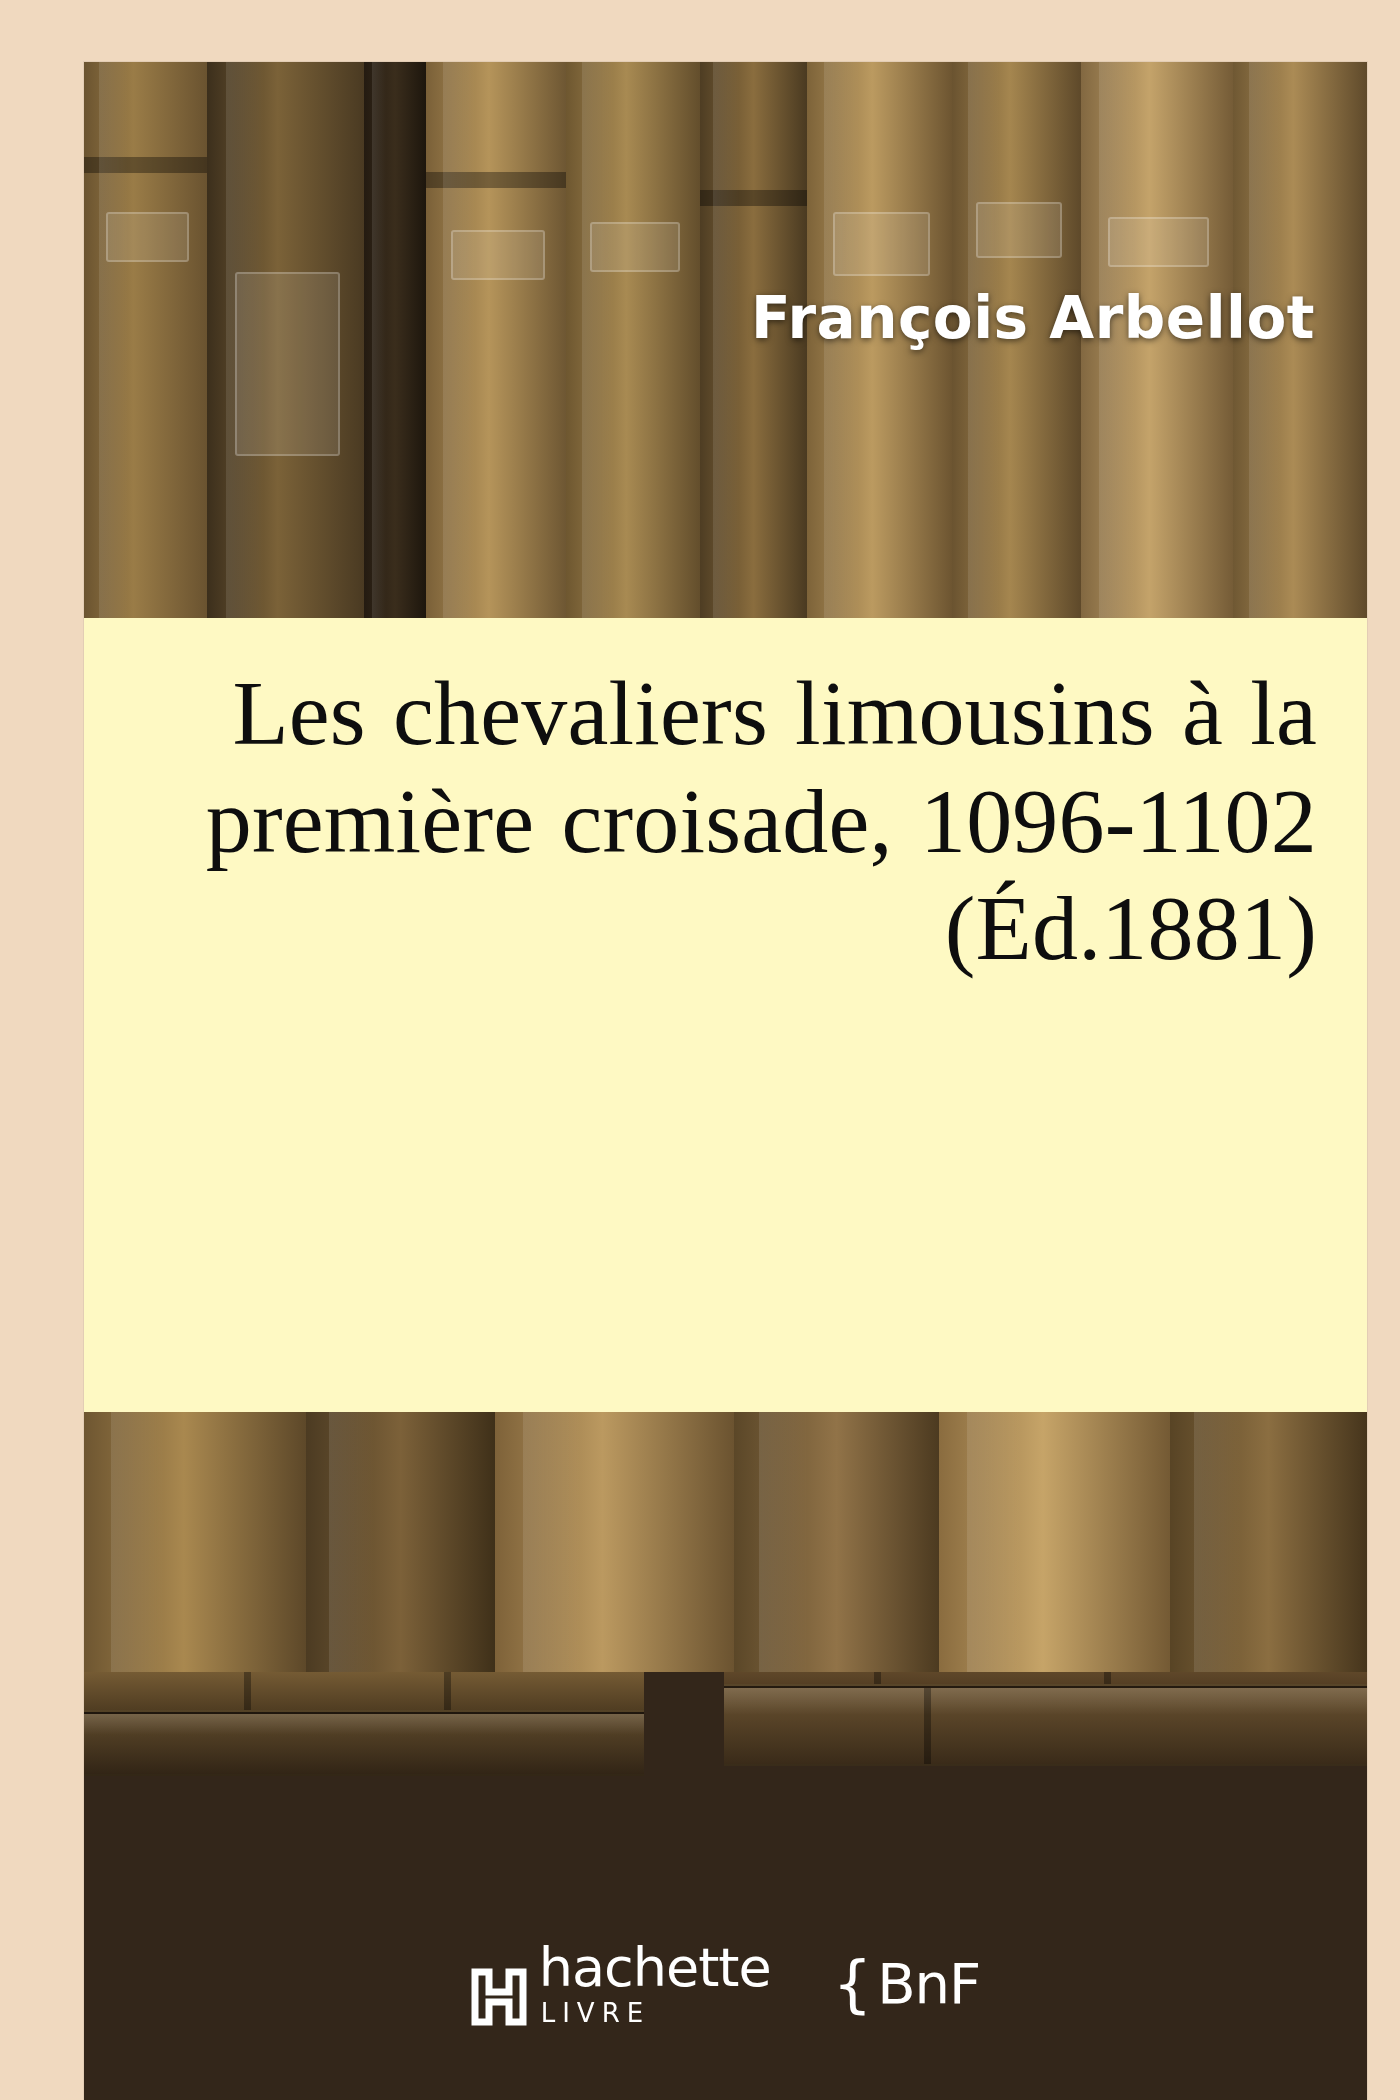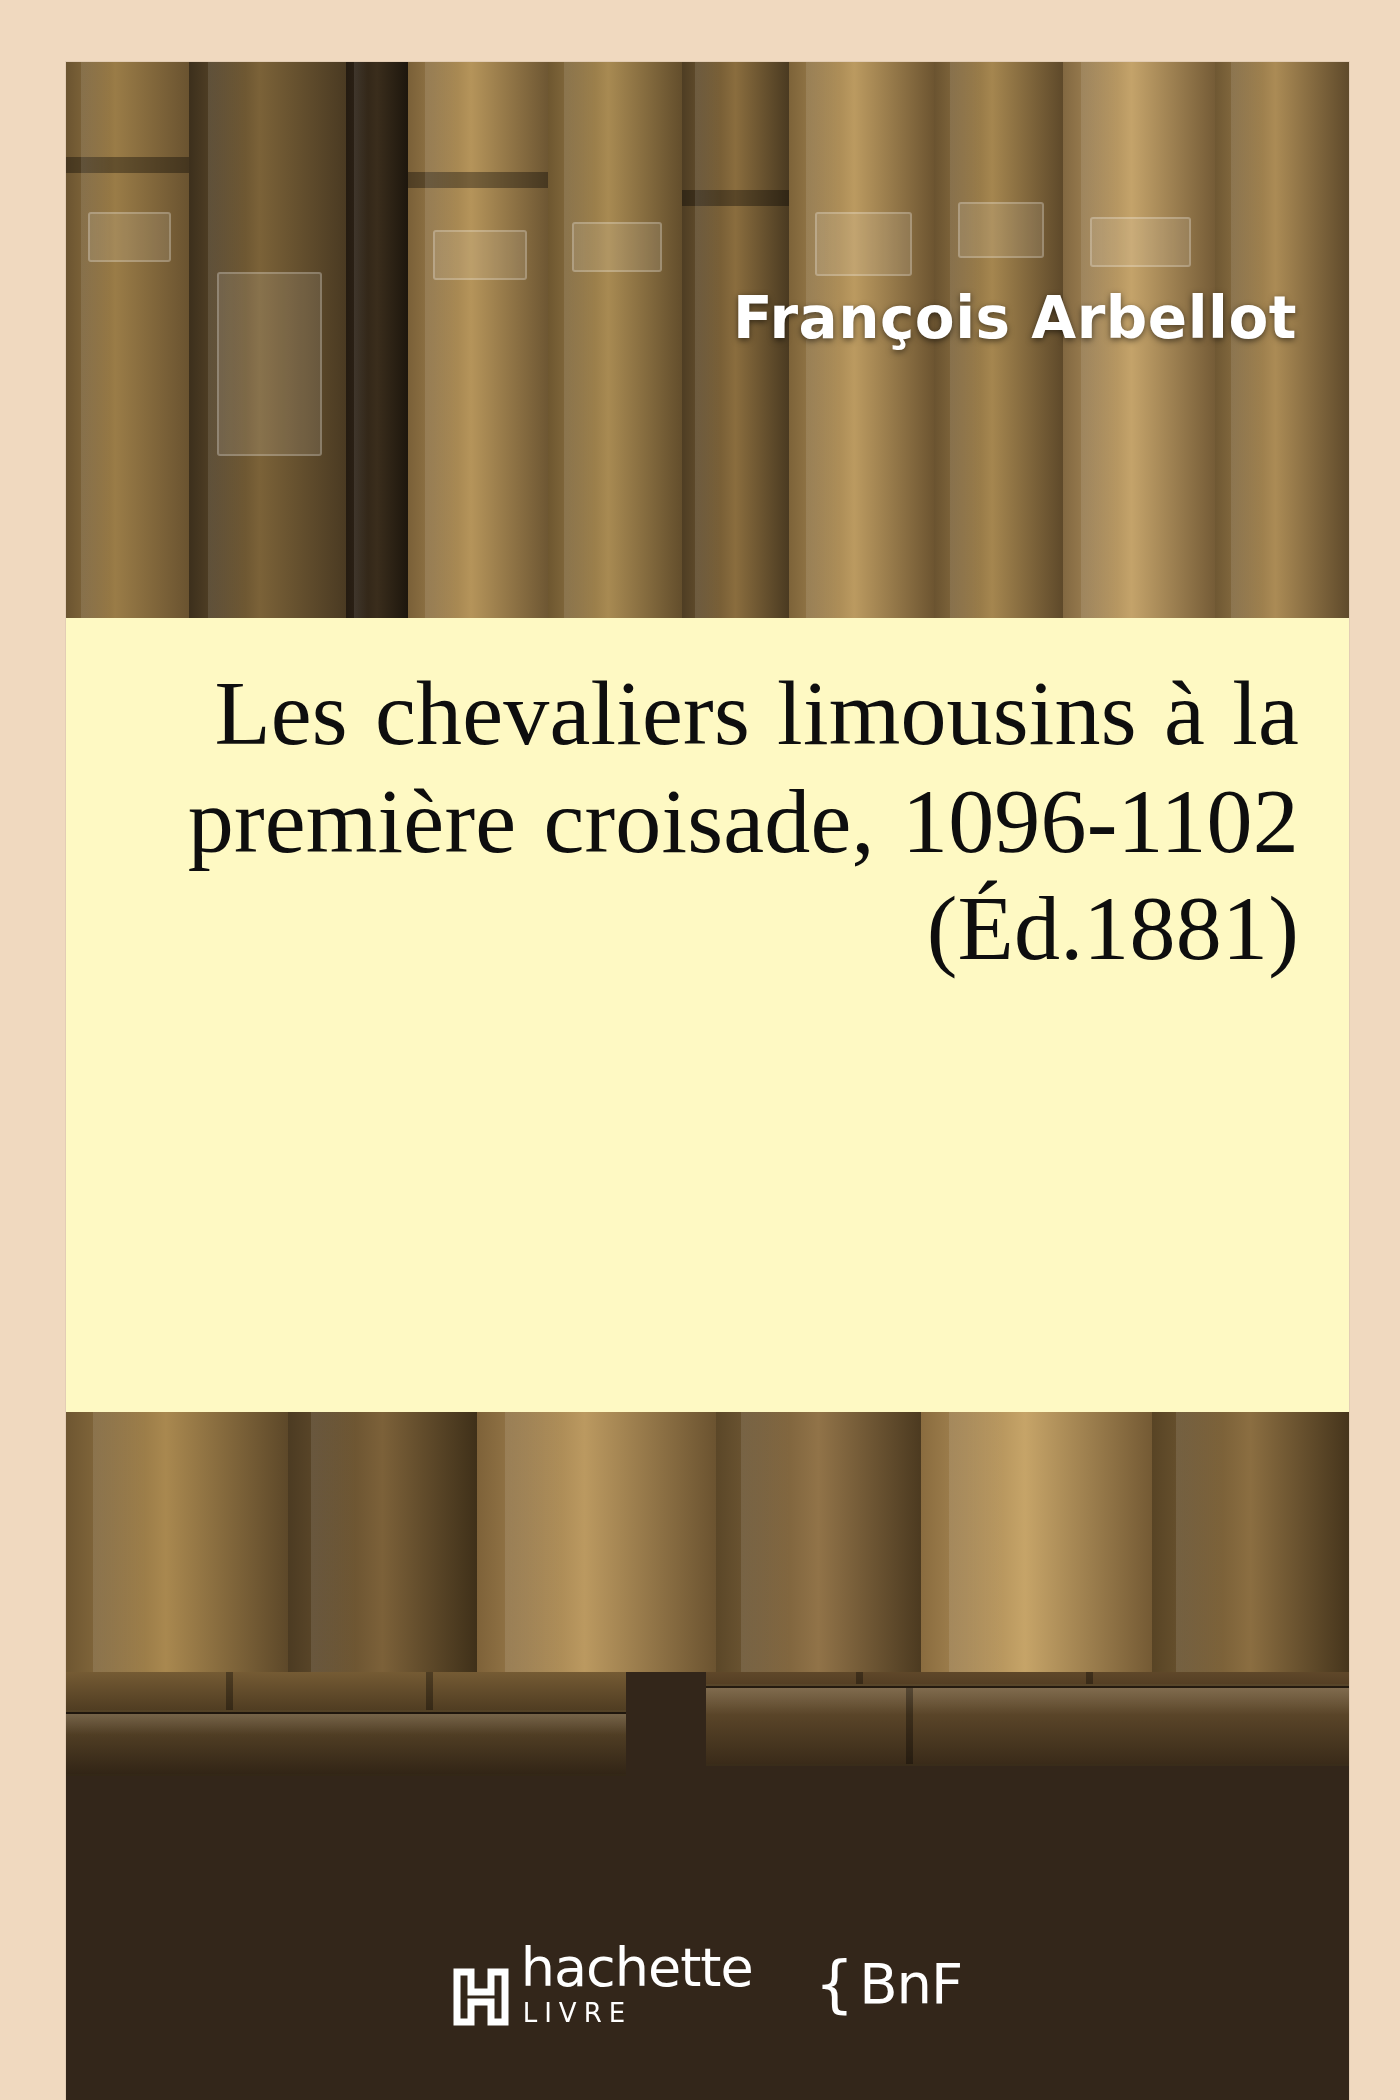--- a/index.html
+++ b/index.html
@@ -19,21 +19,21 @@
     position: relative;
     width: 1400px;
     height: 2100px;
     background: #f0d9bf;
     box-sizing: border-box;
   }
 
   
   .cover {
     position: absolute;
-    left: 66px;
+    left: 84px;
     top: 62px;
     width: 1283px;
     height: 2038px;
     background: #ffffff;
     overflow: hidden;
     box-shadow: 0 0 0 1px rgba(0,0,0,0.05);
   }
 
   
   .photo-top {

